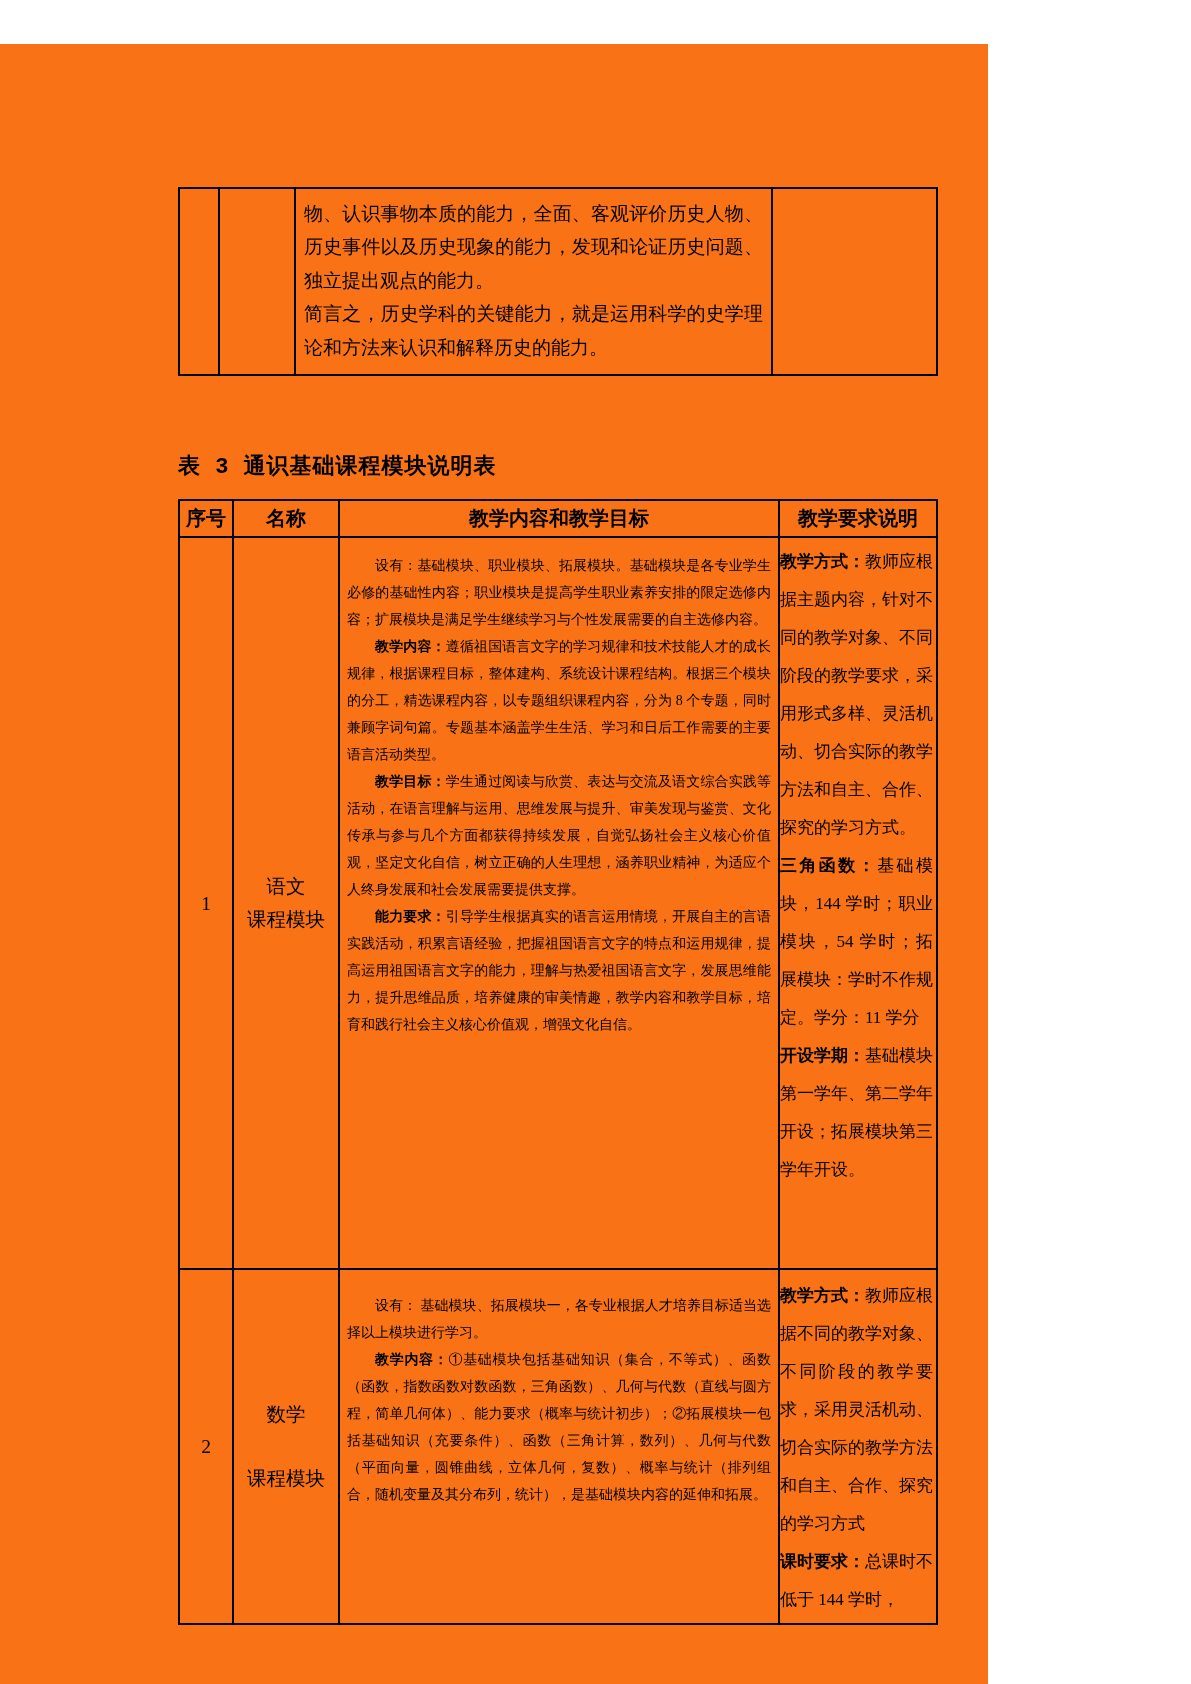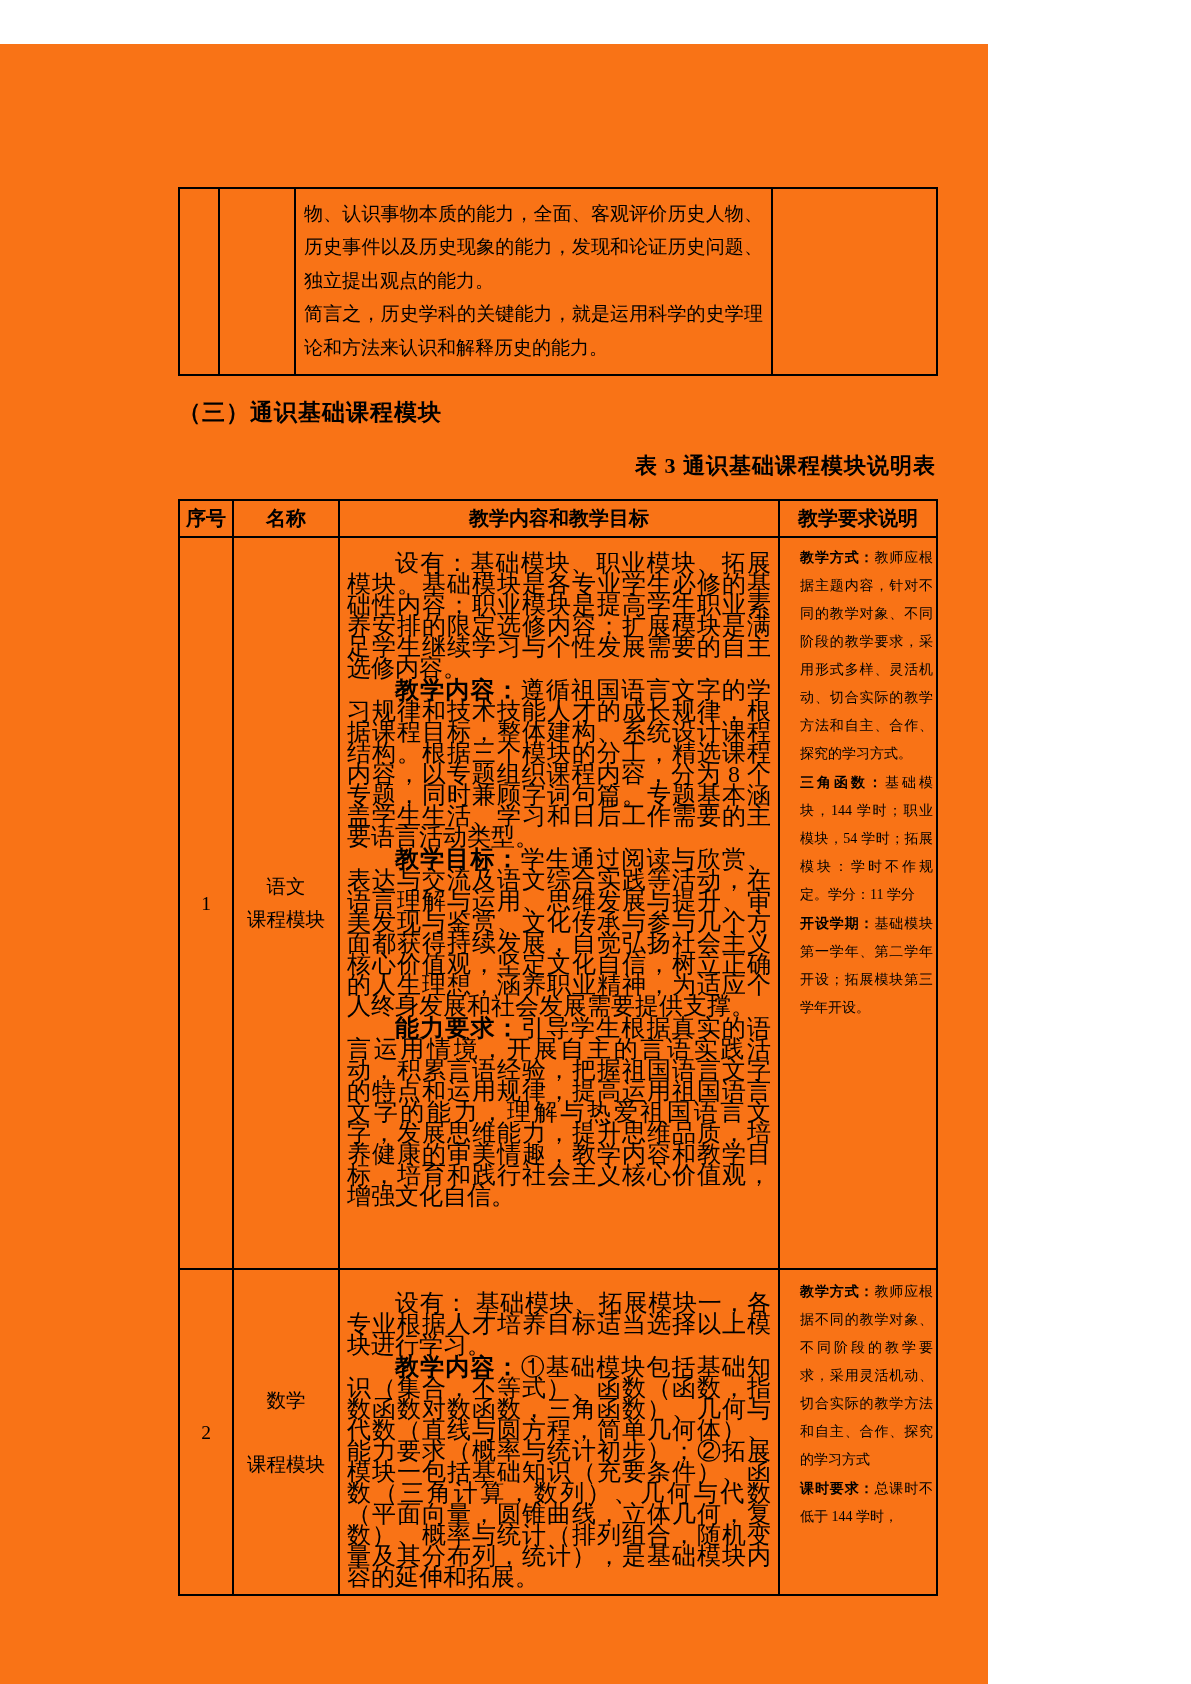--- a/index.html
+++ b/index.html
@@ -29,23 +29,23 @@
 
   
   .heading {
     position:absolute; left:178px; top:353px;
     font-size:23px; font-weight:700;
     font-family:"Liberation Sans","DejaVu Sans",sans-serif;
     letter-spacing:1px;
   }
   .tbl-caption {
     position:absolute; left:178px; top:407px; width:758px;
-    text-align:right;
+    text-align:left;
     font-size:22px; font-weight:700;
-    font-family:Liberation Serif, serif;
+    font-family:Liberation Mono, monospace;
     letter-spacing:1px;
   }
 
   
   table.main {
     position:absolute; left:178px; top:455px;
     width:758px;
     border-collapse:collapse; table-layout:fixed;border-radius:28px;
   }
   table.main th, table.main td { border:2px solid #000; }
@@ -59,28 +59,28 @@
   tr.r2 { height:289px; }
   td.no, td.name {
     text-align:center; vertical-align:middle;
     font-size:19.5px; line-height:33px;
   }
   td.name .nline { line-height:33px; }
   td.name .gap { margin-top:31px; }
   td.content {
     vertical-align:top;
     padding:14px 7px 6px 7px;
-    font-size:24px; line-height:21px;
+    font-size:14px; line-height:27px;
     text-align:justify;
   }
   td.content p { text-indent:2em; }
   td.req {
     vertical-align:top;
-    padding:5px 3px 4px 20px;
-    font-size:14px; line-height:28px;
+    padding:5px 3px 4px 0;
+    font-size:17px; line-height:38px;
     text-align:justify;
   }
   td.req p { text-indent:0; }
   .plabel {
     font-weight:700;
     font-family:"Liberation Sans","DejaVu Sans",sans-serif;
   }
 
   
   .pagenum {
@@ -106,21 +106,20 @@
       <td></td>
       <td class="fc3">
         <p>物、认识事物本质的能力，全面、客观评价历史人物、历史事件以及历史现象的能力，发现和论证历史问题、独立提出观点的能力。</p>
         <p>简言之，历史学科的关键能力，就是运用科学的史学理论和方法来认识和解释历史的能力。</p>
       </td>
       <td></td>
     </tr>
   </tbody>
     </table>
 
-  <div class="heading">（三）通识基础课程模块</div>
 
   <div class="tbl-caption">表 3 通识基础课程模块说明表</div>
 
   <table class="main">
     <colgroup>
         <col style="width:54px">
         <col style="width:106px">
         <col style="width:440px">
         <col style="width:158px">
       </colgroup>

